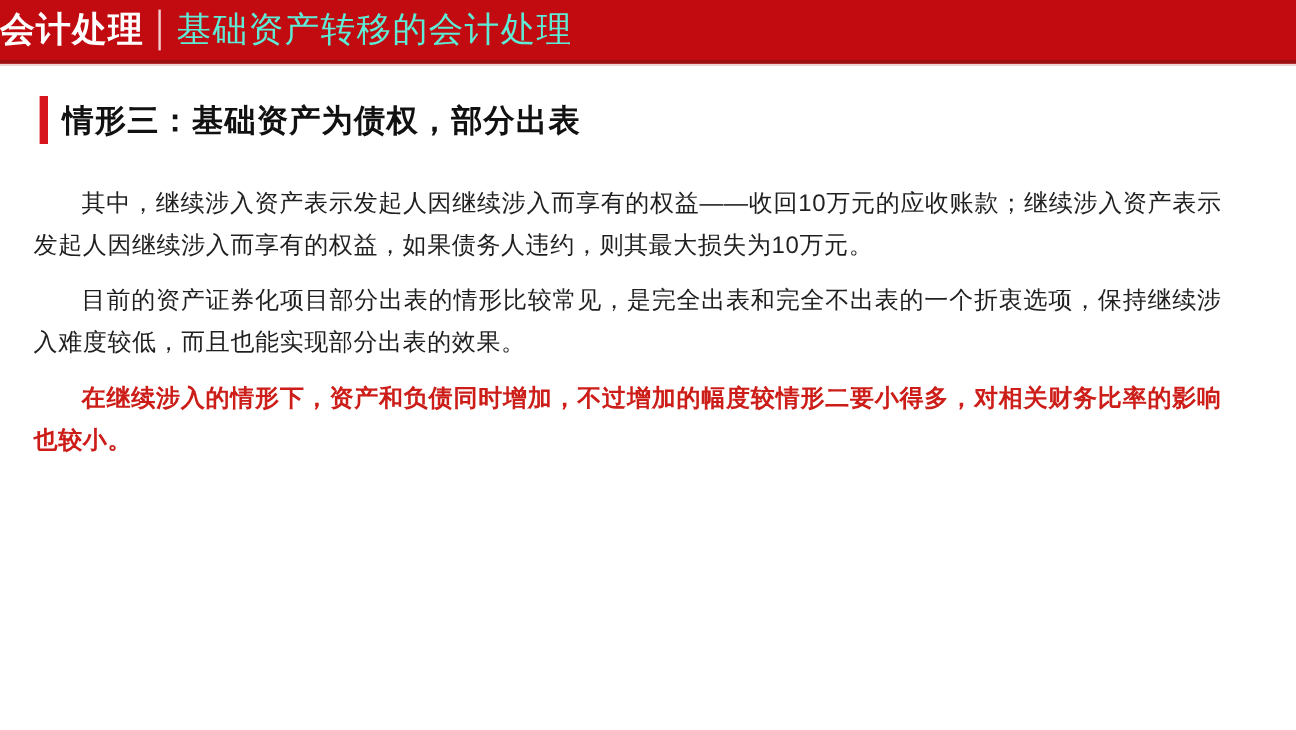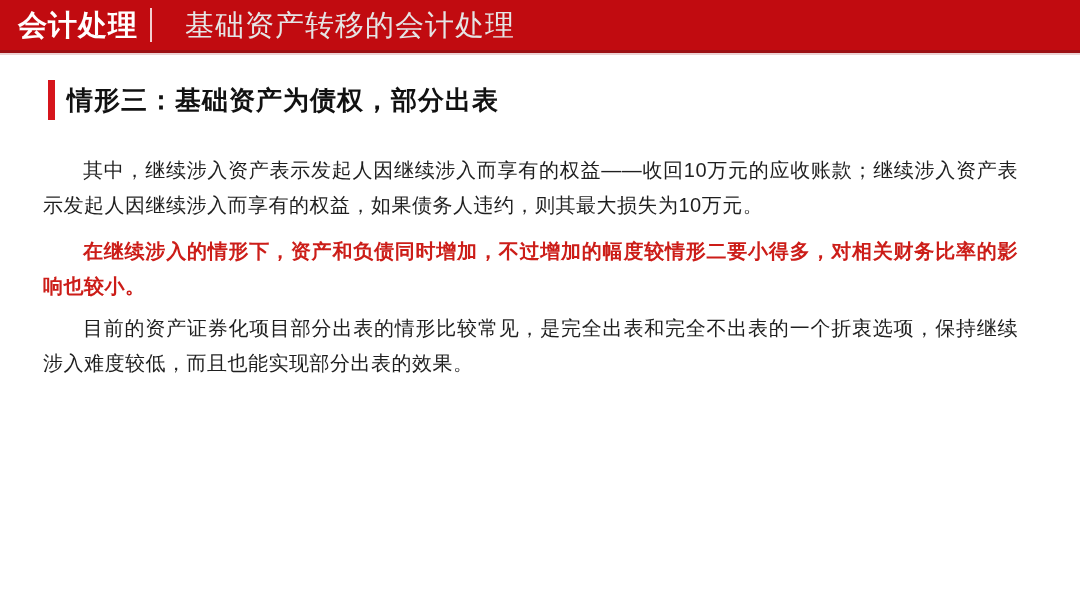--- a/index.html
+++ b/index.html
@@ -20,48 +20,46 @@
     position: relative;
   }
   
   .topbar {
     height: 53px;
     background: var(--header-bg, #c10b10);
     border-bottom: 3px solid var(--header-border, #9c1014);
     box-shadow: 0 2px 0 #ecd3d4;
     display: flex;
     align-items: center;
-    padding-left: 18px;
     box-sizing: border-box;
   }
   .topbar .badge {
     color: #ffffff;
     font-size: 29px;
     font-weight: 700;
     letter-spacing: 1px;
     line-height: 1;
   }
   .topbar .divider {
     display: inline-block;
     width: 2px;
     height: 34px;
     background: rgba(255, 255, 255, 0.8);
     margin: 0 13px 0 12px;
   }
   .topbar .topbar-title {
-    color: #e5e5e5;
+    color: #5eead4;
     font-size: 29px;
     font-weight: 400;
     letter-spacing: 1px;
     line-height: 1;
-    margin-left: 20px;
   }
   
   .content {
-    padding: 26px 62px 0 43px;
+    padding: 26px 62px 0 28px;
     box-sizing: border-box;
   }
   .title-row {
     display: flex;
     align-items: center;
     margin: 0 0 32px 5px;
   }
   .accent-bar {
     width: 7px;
     height: 40px;
@@ -107,18 +105,18 @@
   <main class="content">
 
     <div class="title-row">
       <span class="accent-bar"></span>
       <h1 class="section-title">情形三：基础资产为债权，部分出表</h1>
     </div>
 
     <p class="para">其中，继续涉入资产表示发起人因继续涉入而享有的权益——收回10万元的应收账款；继续涉入资产表示发起人因继续涉入而享有的权益，如果债务人违约，则其最大损失为10万元。</p>
 
 
+    <p class="para">目前的资产证券化项目部分出表的情形比较常见，是完全出表和完全不出表的一个折衷选项，保持继续涉入难度较低，而且也能实现部分出表的效果。</p>
+
     <p class="para emphasis">在继续涉入的情形下，资产和负债同时增加，不过增加的幅度较情形二要小得多，对相关财务比率的影响也较小。</p>
-
-    <p class="para">目前的资产证券化项目部分出表的情形比较常见，是完全出表和完全不出表的一个折衷选项，保持继续涉入难度较低，而且也能实现部分出表的效果。</p>
 
   </main>
 </div>
 
 </body></html>

